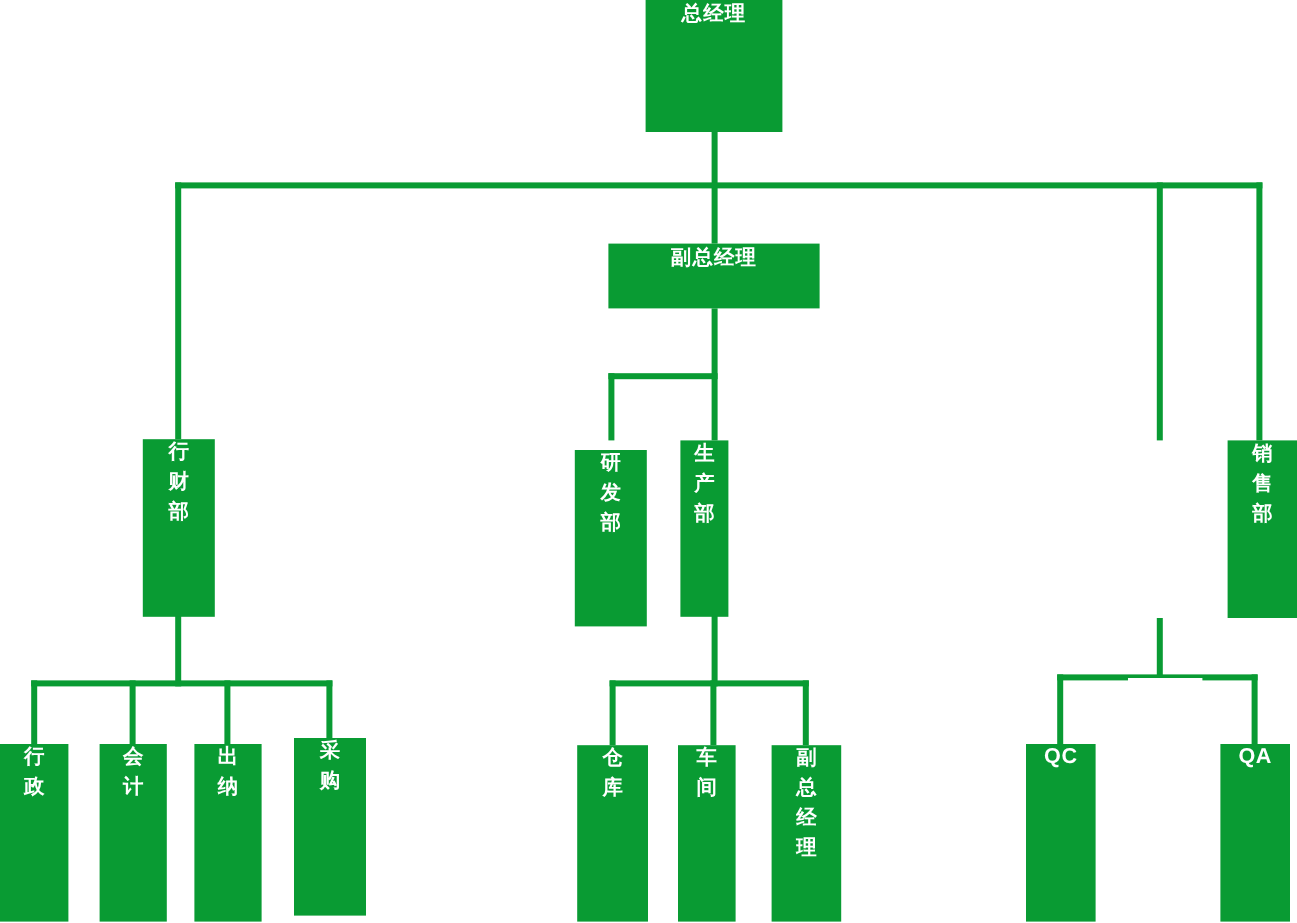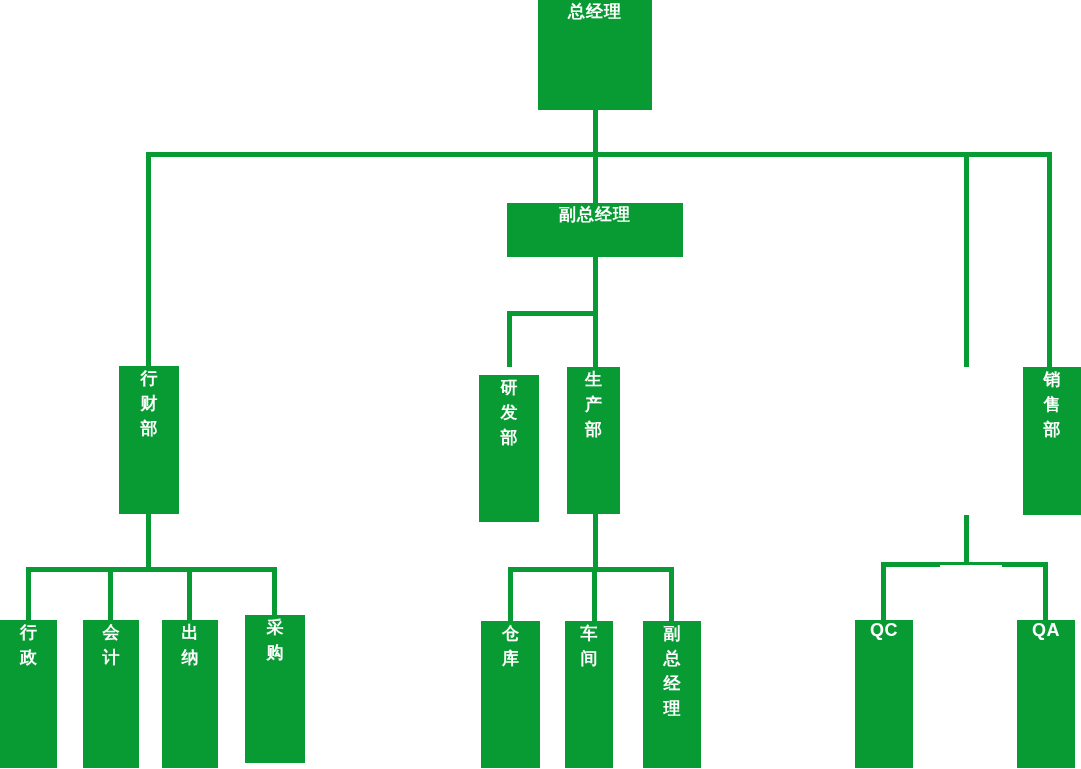--- a/index.html
+++ b/index.html
@@ -9,21 +9,21 @@
   .canvas { position:relative; width:1081px; height:769px; background:var(--bg); }
 
   .node {
     position:absolute; background:var(--green); color:var(--text);
     display:flex; align-items:flex-start; justify-content:center;
     font-weight:bold; font-size:17px; text-align:center;
   }
   .node .ht { white-space:nowrap; letter-spacing:1px; }
   .node .vt {
     display:block; width:18px; line-height:25px;
-    word-break:break-all; overflow-wrap:anywhere; text-align:center;
+    word-break:break-all; overflow-wrap:anywhere; text-align:center;font-family:Liberation Mono, monospace;
   }
   .node .en { font-size:18px; letter-spacing:0.5px; }
 
   .line { position:absolute; background:var(--green); }
   .gap  { position:absolute; background:var(--bg); }
 </style>
 </head>
 <body>
 
 <div class="canvas">
@@ -72,21 +72,21 @@
   </div>
 
   <div class="node" style="left:119px;top:366px;width:60px;height:148px">
     <span class="vt">行财部</span>
   </div>
 
   <div class="node" style="left:479px;top:375px;width:60px;height:147px">
     <span class="vt">研发部</span>
   </div>
 
-  <div class="node" style="left:567px;top:367px;width:53px;height:147px">
+  <div class="node" style="left:567px;top:367px;width:40px;height:147px">
     <span class="vt">生产部</span>
   </div>
 
 
   <div class="node" style="left:1023px;top:367px;width:58px;height:148px">
     <span class="vt">销售部</span>
   </div>
 
   <div class="node" style="left:0;top:620px;width:57px;height:148px">
     <span class="vt">行政</span>

